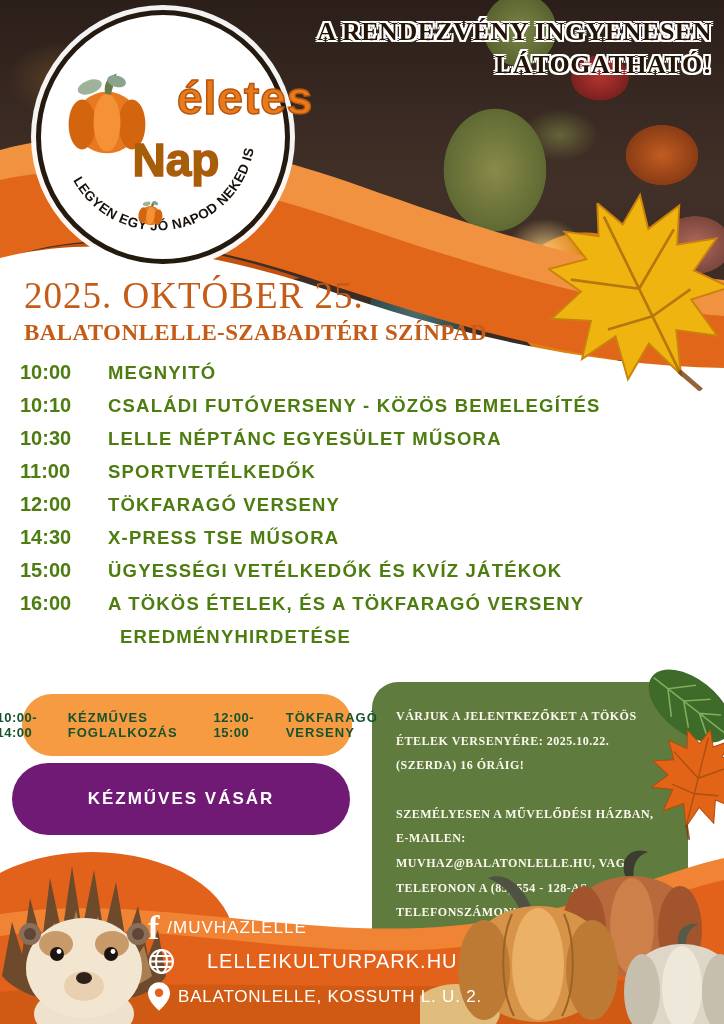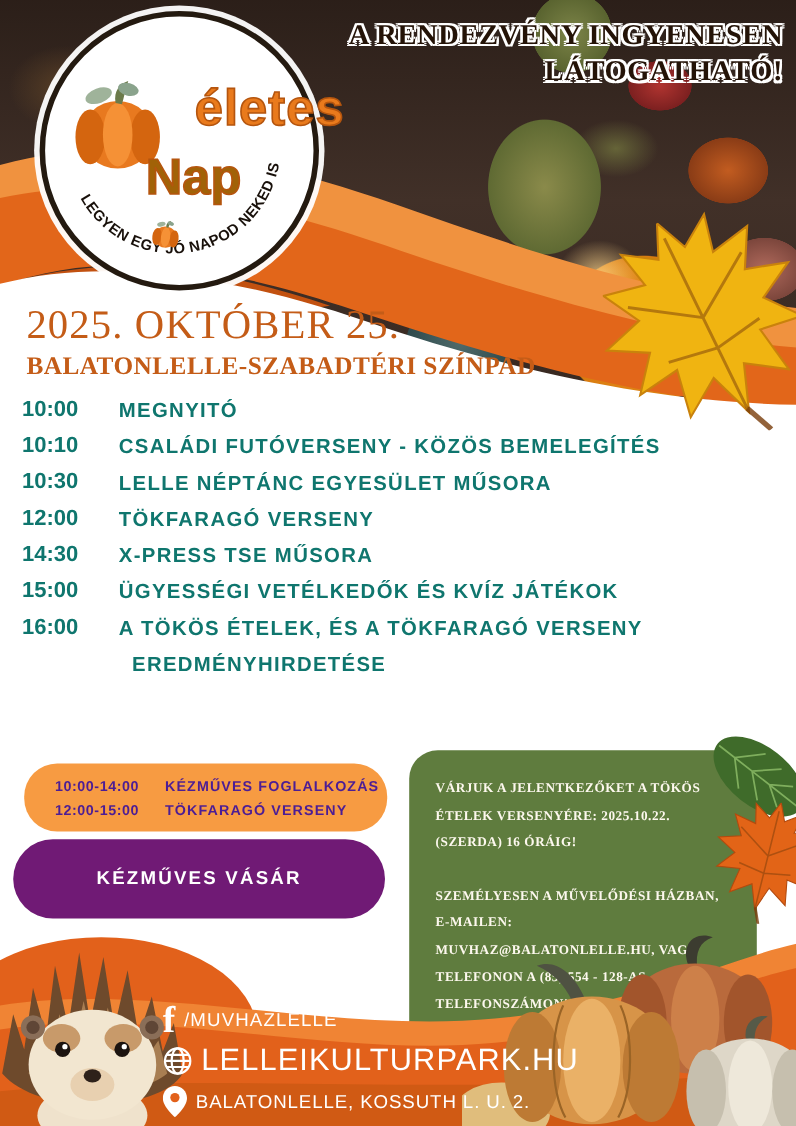--- a/index.html
+++ b/index.html
@@ -52,30 +52,30 @@
      text-shadow:-2px -2px 0 #fff,2px -2px 0 #fff,-2px 2px 0 #fff,2px 2px 0 #fff,
                  0 -2px 0 #fff,0 2px 0 #fff,-2px 0 0 #fff,2px 0 0 #fff;}
 
   
   .date{left:24px;top:274px;z-index:5;font-family:"Liberation Serif",serif;font-weight:normal;
         font-size:37px;color:#c45c17;letter-spacing:1px;}
   .venue{left:24px;top:320px;z-index:5;font-family:"Liberation Serif",serif;font-weight:bold;
         font-size:23px;color:#c45c17;letter-spacing:.4px;}
 
   
-  .schedule{left:20px;top:356px;z-index:5;color:#0f766e;}
+  .schedule{left:20px;top:356px;z-index:5;color:#4d7c0f;}
   .sch-row{display:flex;height:33px;align-items:center;}
   .sch-time{width:72px;font-weight:800;font-size:20px;letter-spacing:0;}
   .sch-label{font-weight:800;font-size:18.5px;letter-spacing:1.2px;white-space:nowrap;margin-left:16px;}
   .sch-cont .sch-label{margin-left:28px;}
   .sch-cont .sch-time{visibility:hidden;}
 
   
   .box-activities{left:22px;top:694px;width:330px;height:62px;border-radius:30px;background:#f79b42;
-      z-index:5;color:#4c1d95;display:flex;flex-direction:column;justify-content:center;gap:7px;padding:0 0 0 28px;box-sizing:border-box;}
+      z-index:5;color:#14532d;display:flex;flex-direction:row;justify-content:center;gap:7px;padding:0 0 0 28px;box-sizing:border-box;}
   .act-row{display:flex;align-items:center;}
   .act-time{width:100px;font-weight:700;font-size:13px;letter-spacing:.5px;}
   .act-label{font-weight:800;font-size:13px;letter-spacing:1px;}
   .box-attractions{left:12px;top:763px;width:338px;height:72px;border-radius:36px;background:#701a75;
       z-index:5;color:#fff;display:flex;flex-direction:column;justify-content:center;text-align:center;
       font-weight:800;font-size:17px;letter-spacing:2px;line-height:1.55;}
 
   
   .box-green{left:372px;top:682px;width:316px;height:276px;border-radius:26px;background:#5f7c3e;
       z-index:4;color:#fdf8ee;box-sizing:border-box;padding:22px 24px;}
@@ -86,21 +86,21 @@
 
   
   .hedgehog{left:-4px;top:826px;z-index:7;}
   .pumpkins{left:420px;top:844px;z-index:7;}
 
   
   .contact{left:148px;top:914px;z-index:8;color:#fff;display:flex;flex-direction:column;gap:7px;}
   .c-row{display:flex;align-items:center;gap:8px;}
   .fb-glyph{font-family:"Liberation Serif",serif;font-weight:bold;font-size:34px;line-height:.8;}
   .c-fb{font-size:17px;letter-spacing:1px;}
-  .c-web{font-size:28px;letter-spacing:1px;}
+  .c-web{font-size:20px;letter-spacing:1px;margin-left:24px;}
   .c-addr{font-size:17px;letter-spacing:.8px;}
 </style>
 </head>
 <body>
 
 <div id="poster">
 
   <div class="photo"></div>
 
   <svg width="0" height="0" style="position:absolute">
@@ -168,20 +168,24 @@
     </div>
     <div class="sch-row">
       <div class="sch-time">10:10</div>
       <div class="sch-label">CSALÁDI FUTÓVERSENY - KÖZÖS BEMELEGÍTÉS</div>
     </div>
     <div class="sch-row">
       <div class="sch-time">10:30</div>
       <div class="sch-label">LELLE NÉPTÁNC EGYESÜLET MŰSORA</div>
     </div>
     <div class="sch-row">
+      <div class="sch-time">11:00</div>
+      <div class="sch-label">SPORTVETÉLKEDŐK</div>
+    </div>
+    <div class="sch-row">
       <div class="sch-time">12:00</div>
       <div class="sch-label">TÖKFARAGÓ VERSENY</div>
     </div>
     <div class="sch-row">
       <div class="sch-time">14:30</div>
       <div class="sch-label">X-PRESS TSE MŰSORA</div>
     </div>
     <div class="sch-row">
       <div class="sch-time">15:00</div>
       <div class="sch-label">ÜGYESSÉGI VETÉLKEDŐK ÉS KVÍZ JÁTÉKOK</div>

